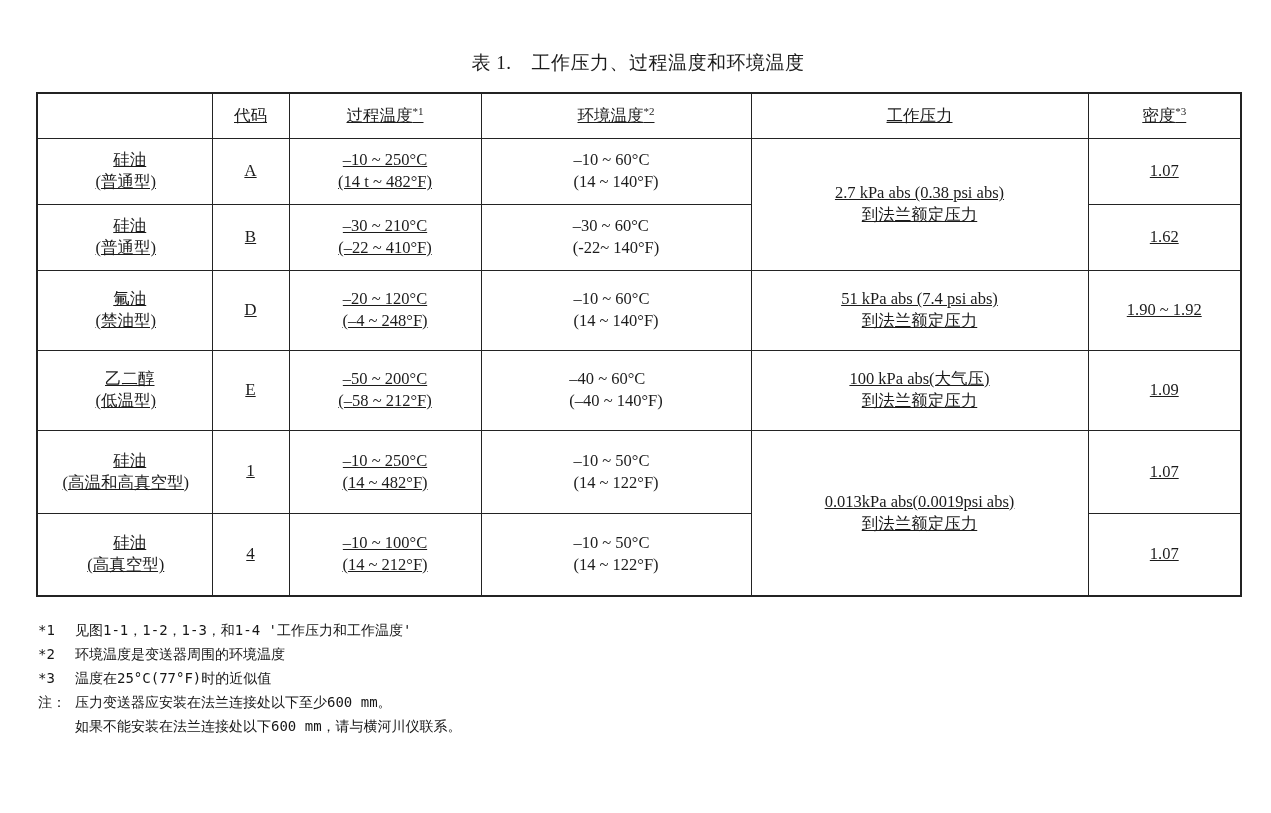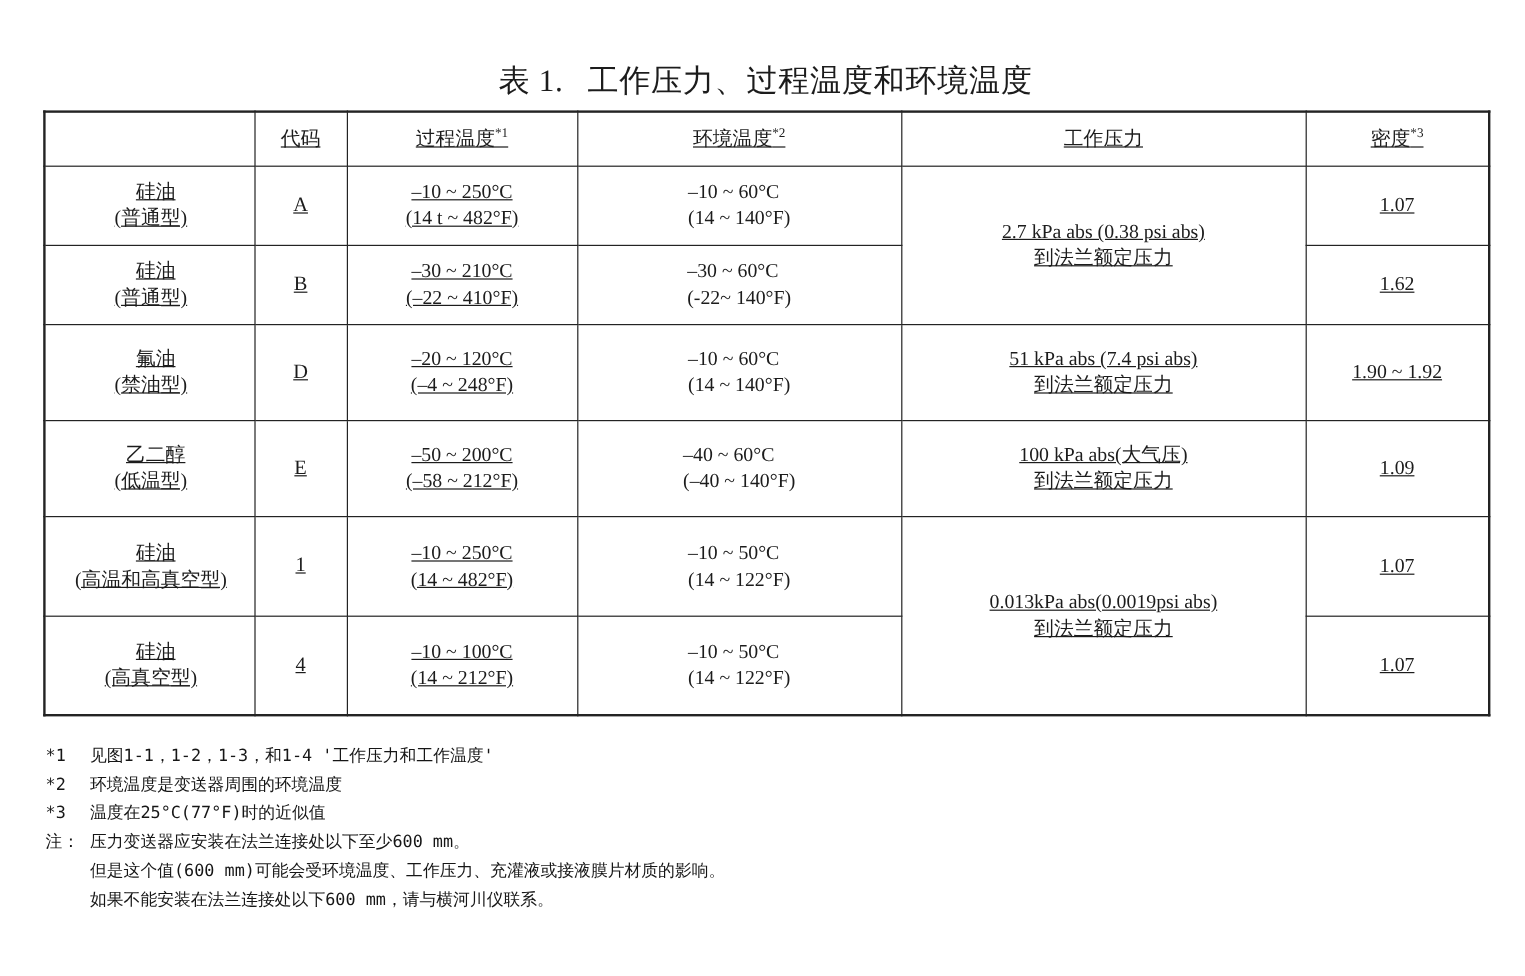--- a/index.html
+++ b/index.html
@@ -7,21 +7,21 @@
     width:1271px;height:813px;background:#ffffff;
     font-family:"Liberation Serif","DejaVu Serif",serif;
     color:#1c1c1c;
     -webkit-font-smoothing:antialiased;
   }
   .page{position:relative;width:1271px;height:813px;overflow:hidden;}
 
   
   .table-title{
     position:absolute;top:50px;left:36px;width:1204px;
-    text-align:center;font-size:26px;letter-spacing:.5px;
+    text-align:center;font-size:19px;letter-spacing:.5px;
   }
   .table-title .gap{display:inline-block;width:20px;}
 
   
   table.spec{
     position:absolute;top:92px;left:36px;width:1204px;
     border-collapse:collapse;table-layout:fixed;
     font-size:16.5px;line-height:1.32;
   }
   table.spec th,table.spec td{
@@ -229,21 +229,17 @@
     <div class="note">
       <span class="mk">*3</span>
       <span class="tx">温度在25°C(77°F)时的近似值</span>
     </div>
     <div class="note">
       <span class="mk">注：</span>
       <span class="tx">压力变送器应安装在法兰连接处以下至少600 mm。</span>
     </div>
     <div class="note">
       <span class="mk"></span>
-      <span class="tx">但是这个值(600 mm)可能会受环境温度、工作压力、充灌液或接液膜片材质的影响。</span>
-    </div>
-    <div class="note">
-      <span class="mk"></span>
       <span class="tx">如果不能安装在法兰连接处以下600 mm，请与横河川仪联系。</span>
     </div>
   </div>
 
 </div>
 
 </body></html>

